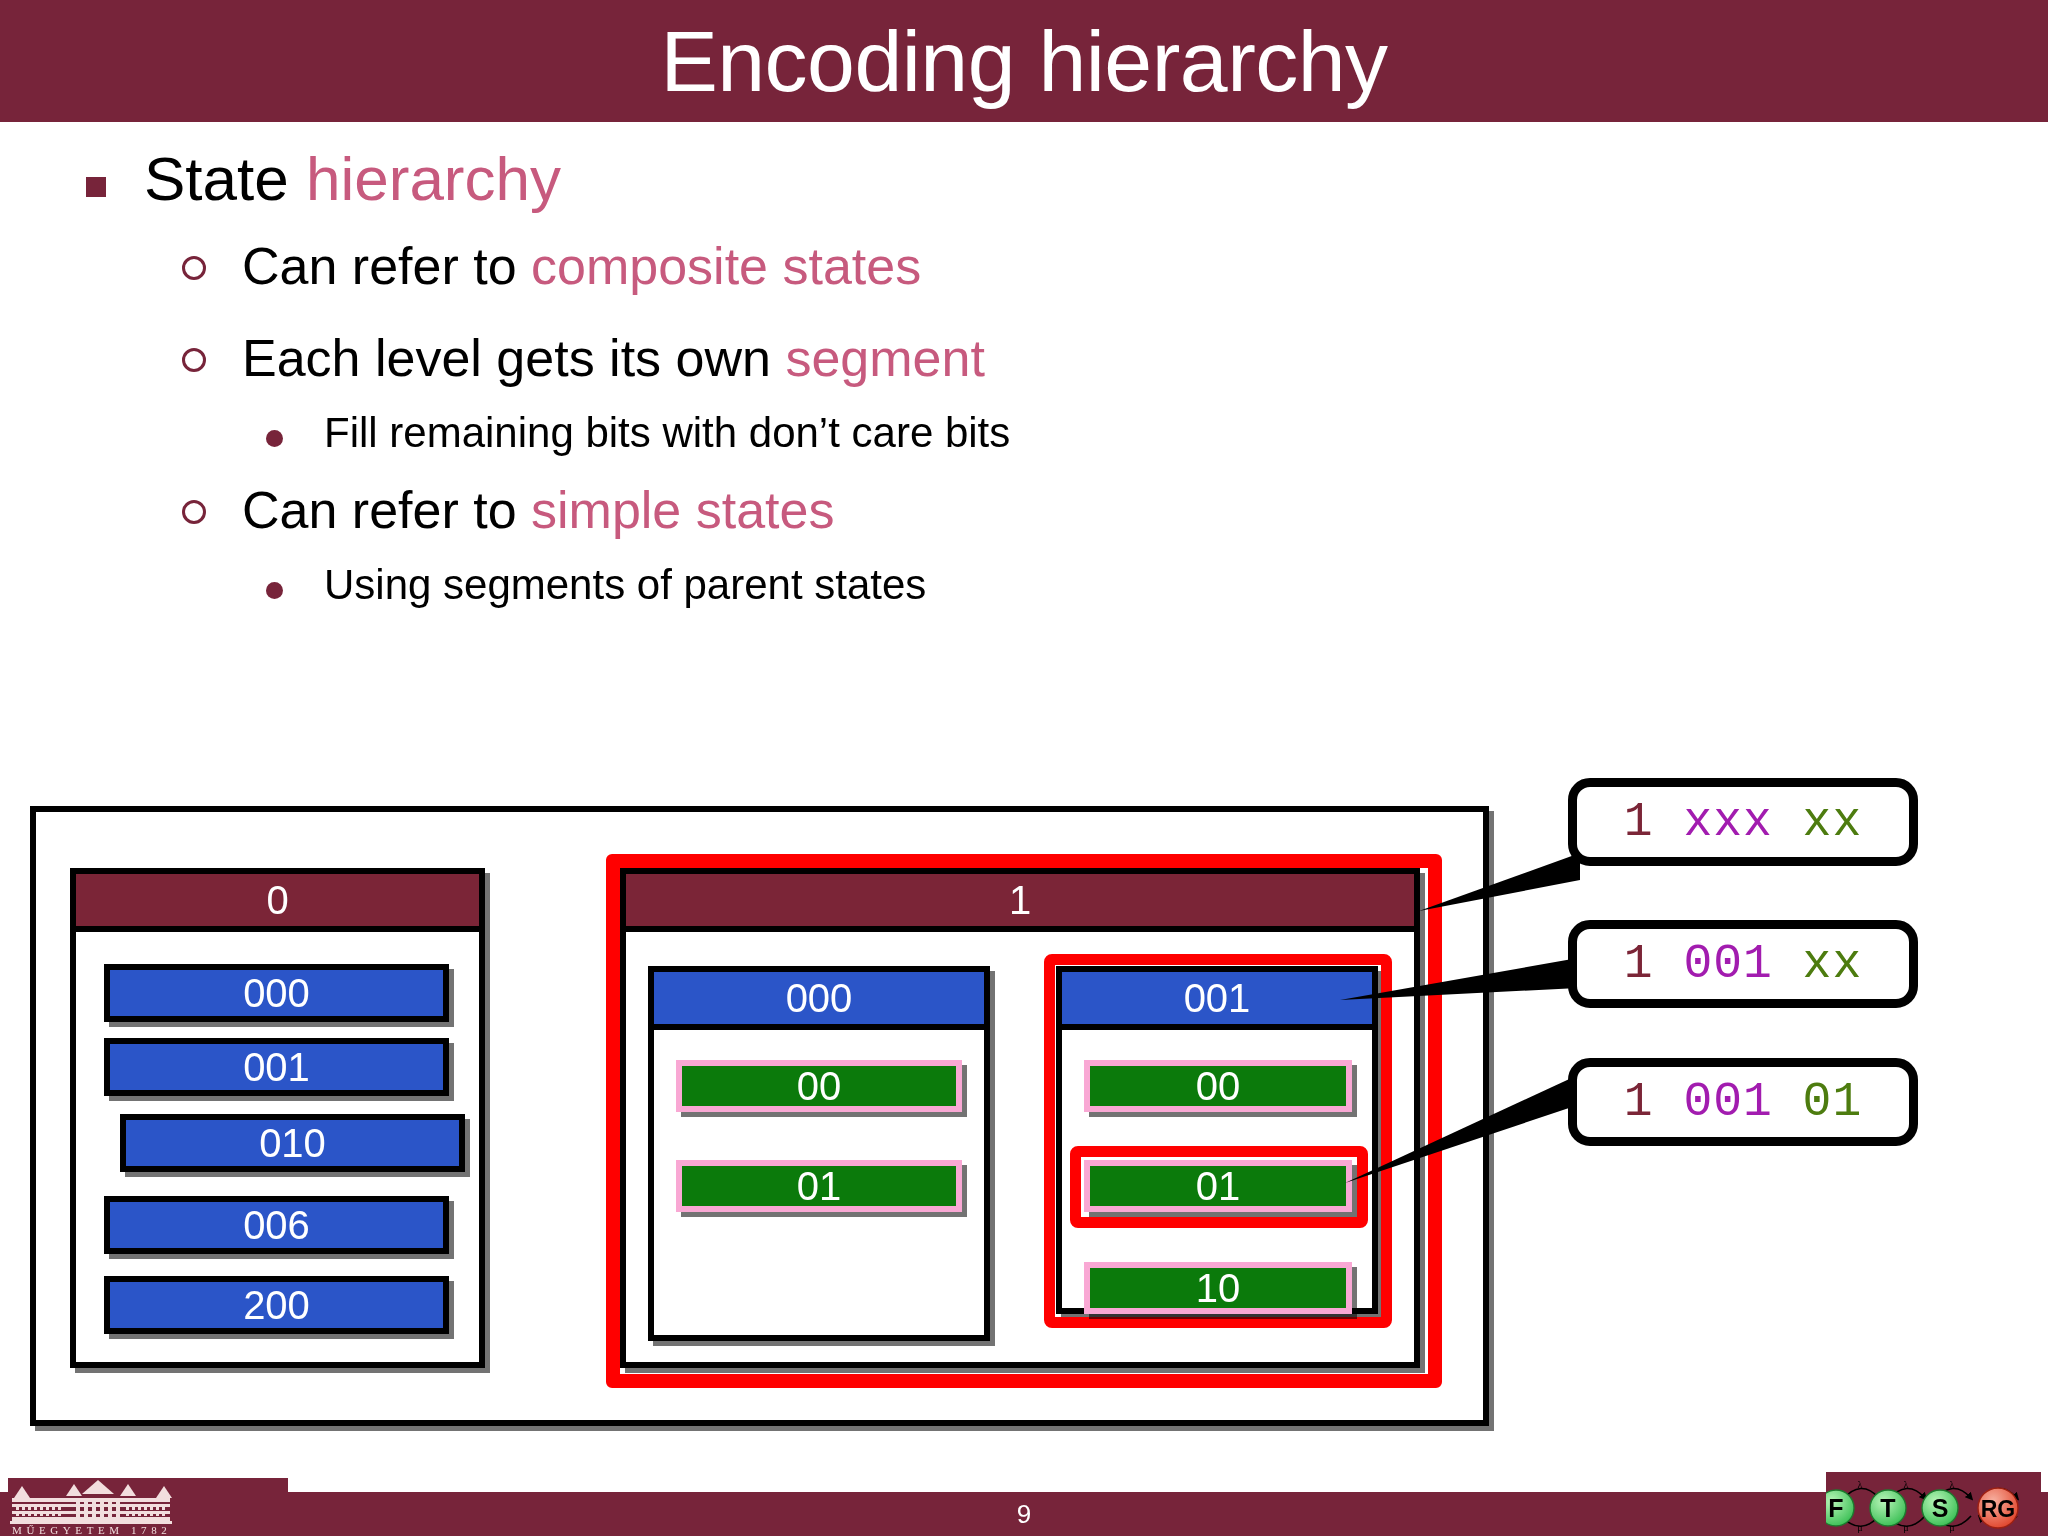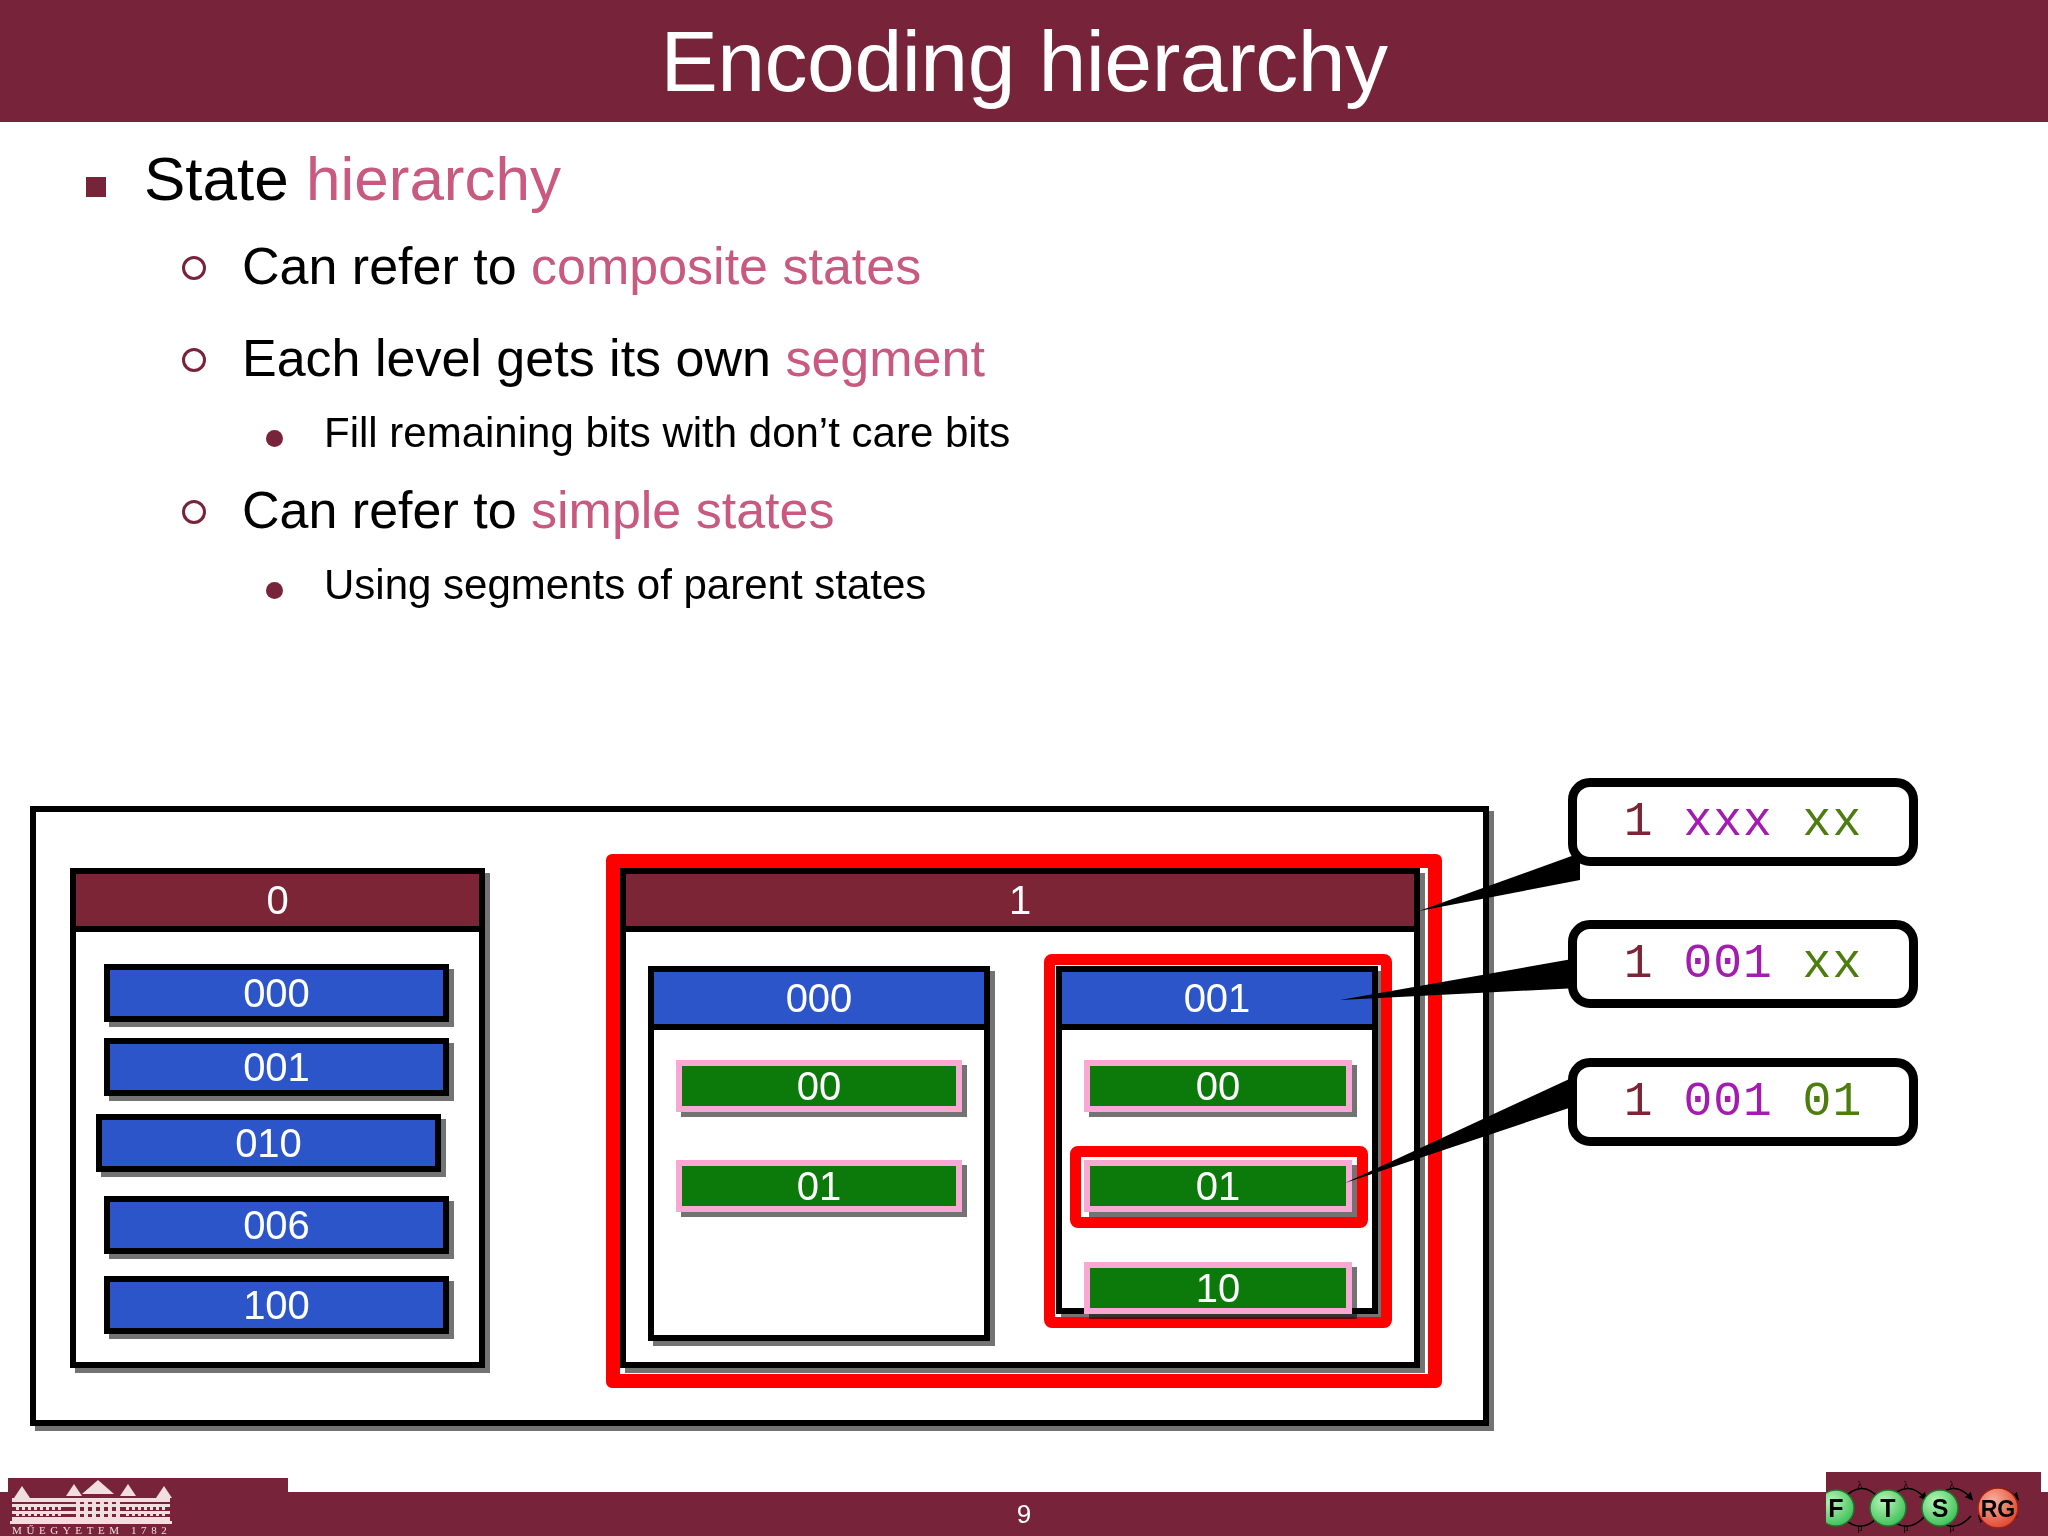--- a/index.html
+++ b/index.html
@@ -274,23 +274,23 @@
 
 <div class="diagram">
 
   <div class="outer-frame"></div>
 
   <div class="group" style="left:70px; top:868px; width:415px; height:500px;">
     <div class="group-header">0</div>
   </div>
   <div class="blue-box" style="left:104px; top:964px; width:345px; height:58px;">000</div>
   <div class="blue-box" style="left:104px; top:1038px; width:345px; height:58px;">001</div>
-  <div class="blue-box" style="left:96px; top:1114px; width:345px; height:58px;">010</div>
+  <div class="blue-box" style="left:120px; top:1114px; width:345px; height:58px;">010</div>
   <div class="blue-box" style="left:104px; top:1196px; width:345px; height:58px;">006</div>
-  <div class="blue-box" style="left:104px; top:1276px; width:345px; height:58px;">100</div>
+  <div class="blue-box" style="left:104px; top:1276px; width:345px; height:58px;">200</div>
 
   <div class="group" style="left:620px; top:868px; width:800px; height:500px;">
     <div class="group-header">1</div>
   </div>
 
   <div class="red-ring" style="left:606px; top:854px; width:836px; height:534px;"></div>
 
   <div class="subgroup" style="left:648px; top:966px; width:342px; height:375px;">
     <div class="subgroup-header">000</div>
   </div>

